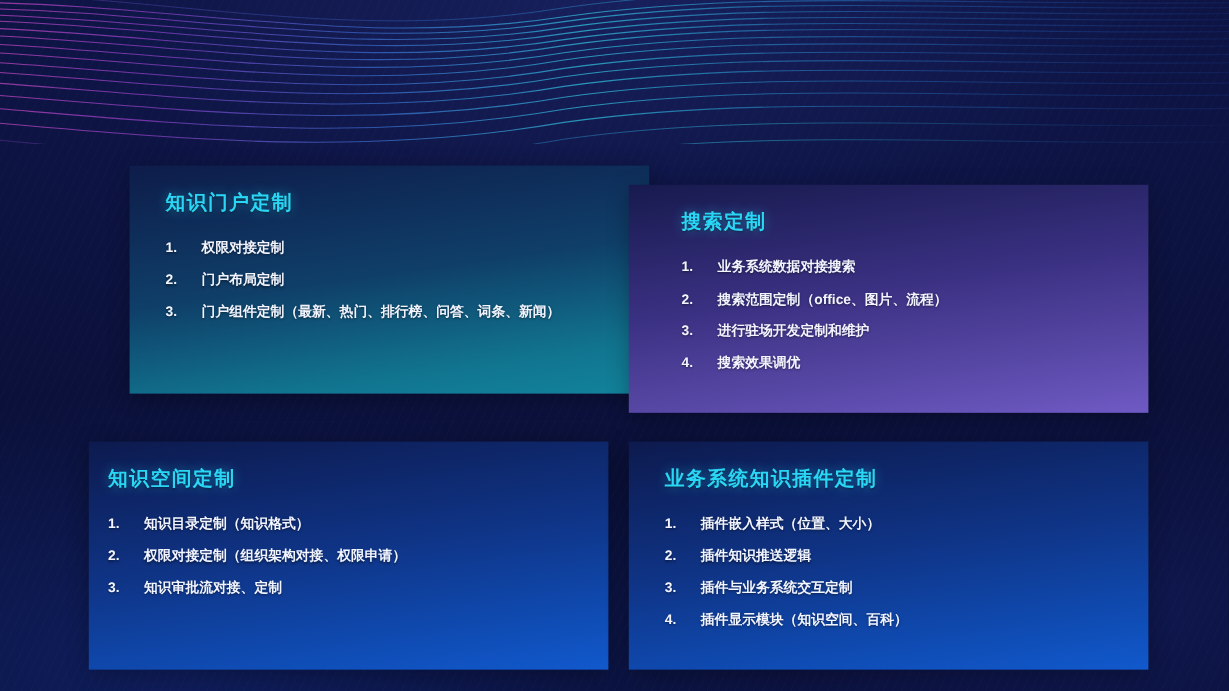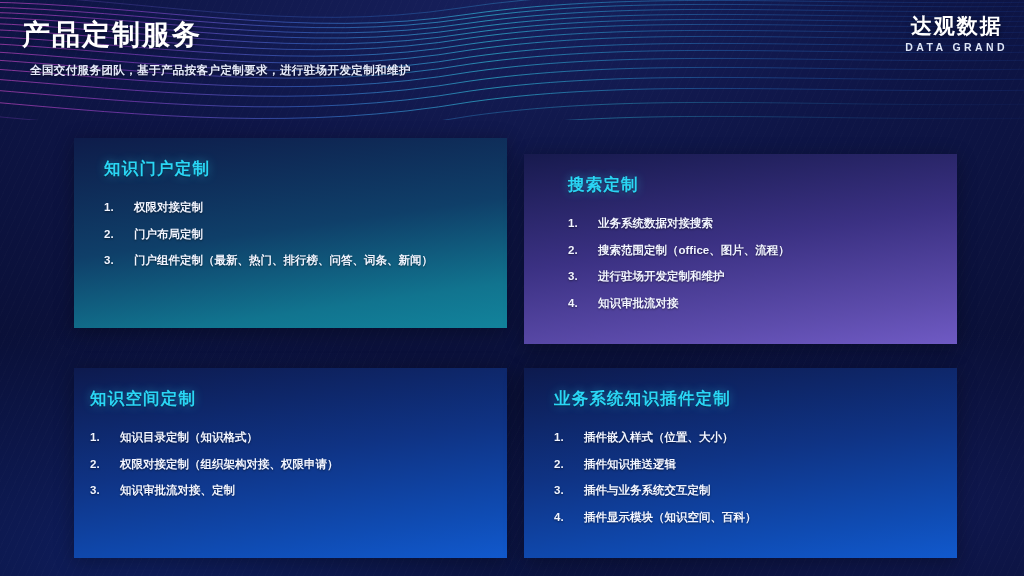--- a/index.html
+++ b/index.html
@@ -72,21 +72,21 @@
     padding:20px 18px 0 30px;
     overflow:hidden;
     box-shadow:0 4px 18px rgba(0,0,0,.30);
   }
   .card.pos-tl { left:0;   top:0; }
   .card.pos-tr { left:450px; top:16px;padding-left:44px; }
   .card.pos-bl { left:0;   top:230px;padding-left:16px; }
   .card.pos-br { left:450px; top:230px; }
 
   
-  .card.grad-teal   { background:linear-gradient(172deg,#0e1c4a 0%,#0f3f69 48%,#11748f 82%,#12839c 100%); }
+  .card.grad-teal   { background:linear-gradient(172deg,#0e1c4a 0%,#0f3f69 48%,#11748f 82%,#12839c 100%);margin-left:34px; }
   .card.grad-purple { background:linear-gradient(172deg,#171a4e 0%,#3b3183 46%,#5d4cac 82%,#6f5ac4 100%); }
   .card.grad-blue   { background:linear-gradient(172deg,#0d1a4e 0%,#0f3384 46%,#0f4cb4 82%,#1159cd 100%); }
 
   .card-title {
     font-size:16.5px; font-weight:700;
     color:#2ad6f5; letter-spacing:1.2px;
     text-shadow:0 0 10px rgba(42,214,245,.45), 0 1px 2px rgba(0,0,0,.5);
     margin-bottom:20px;
   }
 
@@ -149,29 +149,20 @@
           <path d="M-20,-6 C140,-2 290,34 460,8 C630,-18 820,-2 1044,-6"></path>
           <path d="M-20,115 C150,131 300,146 470,116 C640,92 820,108 1044,104"></path>
           <path d="M-20,129 C150,146 300,160 470,130 C640,106 820,122 1044,118"></path>
         </g>
       </g>
     </svg>
   </div>
 
   <div class="texture"></div>
 
-  <div class="header">
-    <div class="page-title">产品定制服务</div>
-    <div class="page-subtitle">全国交付服务团队，基于产品按客户定制要求，进行驻场开发定制和维护</div>
-
-    <div class="brand">
-      <div class="brand-cn">达观数据</div>
-      <div class="brand-en">DATA GRAND</div>
-    </div>
-  </div>
 
   <div class="cards">
 
     <div class="card pos-tl grad-teal">
       <div class="card-title">知识门户定制</div>
       <ul class="card-list">
         <li>
           <span class="item-num">1.</span>
           <span class="item-text">权限对接定制</span>
         </li>
@@ -196,21 +187,21 @@
         <li>
           <span class="item-num">2.</span>
           <span class="item-text">搜索范围定制（office、图片、流程）</span>
         </li>
         <li>
           <span class="item-num">3.</span>
           <span class="item-text">进行驻场开发定制和维护</span>
         </li>
         <li>
           <span class="item-num">4.</span>
-          <span class="item-text">知识审批流对接</span>
+          <span class="item-text">搜索效果调优</span>
         </li>
       </ul>
     </div>
 
     <div class="card pos-bl grad-blue">
       <div class="card-title">知识空间定制</div>
       <ul class="card-list">
         <li>
           <span class="item-num">1.</span>
           <span class="item-text">知识目录定制（知识格式）</span>

